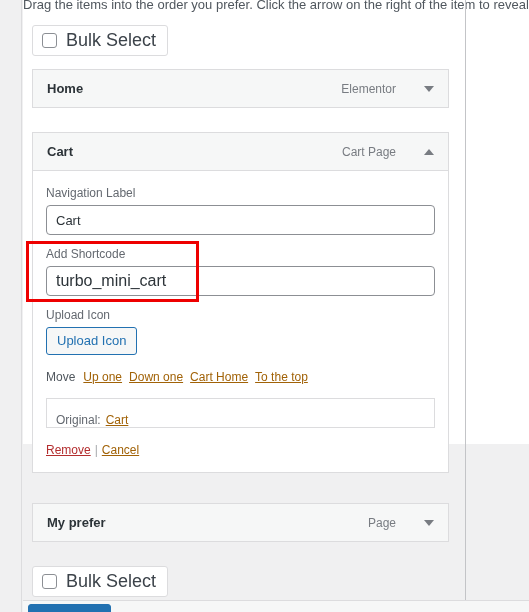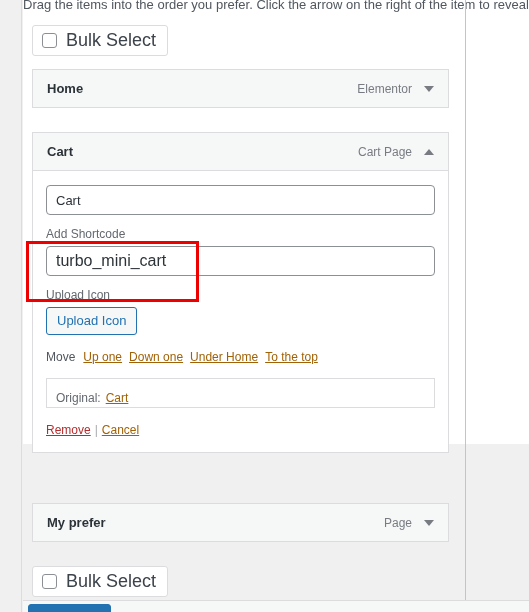--- a/index.html
+++ b/index.html
@@ -104,21 +104,21 @@
     cursor: move;
   }
   .mi-title {
     font-weight: bold;
     font-size: 13px;
     color: #2c3338;
   }
   .mi-right {
     display: flex;
     align-items: center;
-    gap: 12px;
+    gap: 28px;
   }
   .mi-type {
     font-size: 12px;
     color: #787c82;
     font-weight: normal;
   }
   .caret {
     width: 0; height: 0;
     border-left: 5px solid transparent;
     border-right: 5px solid transparent;
@@ -216,22 +216,22 @@
   }
 
   
   .original-box {
     margin-top: 12px;
     border: 1px solid #dcdcde;
     background: #fff;
     box-sizing: border-box;
     height: 30px;
     display: flex;
-    align-items: flex-start;
-    padding: 12px 9px;
+    align-items: flex-end;
+    padding: 0 9px;
     font-size: 12px;
     color: #646970;
   }
   .original-box .orig-lbl { margin-right: 5px; }
 
   
   .remove-row {
     margin-top: 14px;
     font-size: 12px;
     color: #646970;
@@ -311,35 +311,36 @@
         <span class="mi-title">Cart</span>
         <span class="mi-right">
           <span class="mi-type">Cart Page</span>
           <span class="caret up"></span>
         </span>
       </div>
 
       <div class="mi-body">
 
         <div class="field-block">
+          <label class="field-label">Navigation Label</label>
           <input class="field-input" type="text" value="Cart" style="">
         </div>
 
         <div class="field-block">
           <label class="field-label">Add Shortcode</label>
           <input class="field-input mono" type="text" value="turbo_mini_cart" style="">
         </div>
 
         <div class="field-block">
           <label class="field-label">Upload Icon</label>
           <button class="btn-secondary">Upload Icon</button>
         </div>
 
         <div class="move-row">
-          <span class="mv-label">Move</span><a class="lnk">Up one</a><a class="lnk">Down one</a><a class="lnk">Under Home</a><a class="lnk">To the top</a>
+          <span class="mv-label">Move</span><a class="lnk">Up one</a><a class="lnk">Down one</a><a class="lnk">Cart Home</a><a class="lnk">To the top</a>
         </div>
 
         <div class="original-box">
           <span class="orig-lbl">Original:</span>
           <a class="lnk">Cart</a>
         </div>
 
         <div class="remove-row">
           <a class="lnk-danger">Remove</a><span class="sep">|</span><a class="lnk">Cancel</a>
         </div>

